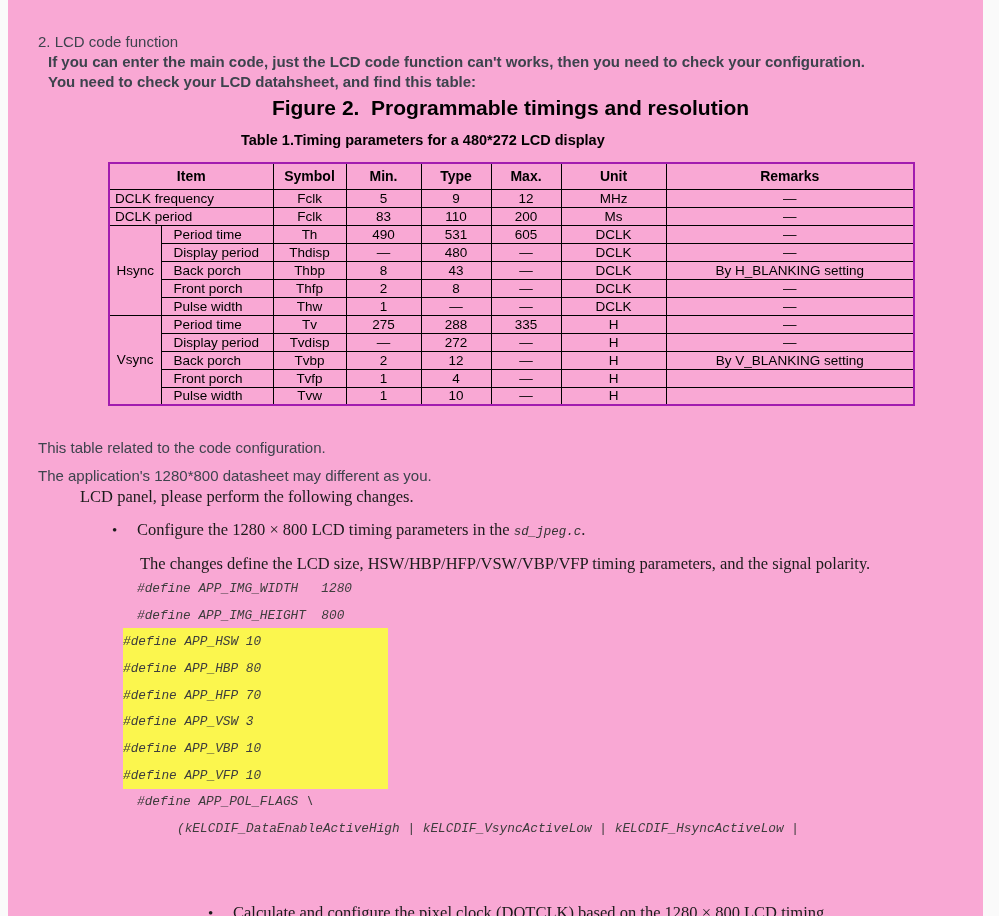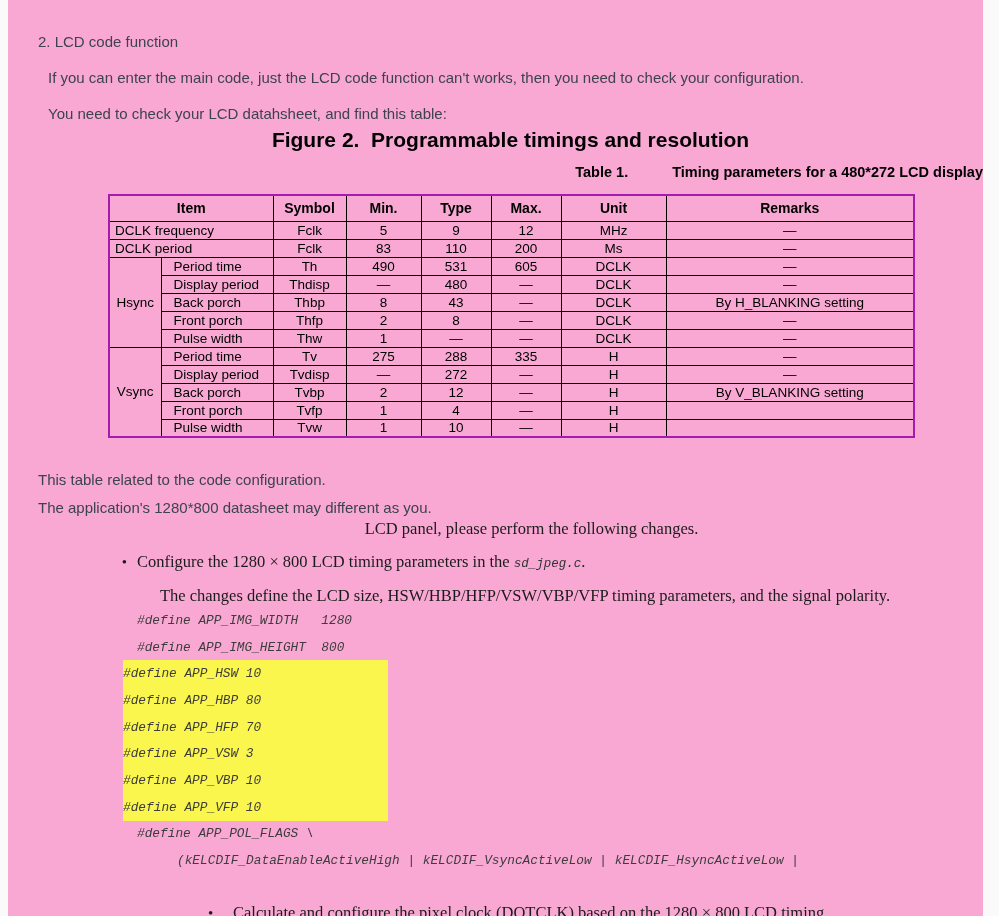--- a/index.html
+++ b/index.html
@@ -12,34 +12,34 @@
   }
   .content {
     position:absolute; left:8px; top:0;
     width:975px; height:916px;
     background:#f9a8d4;
     overflow:hidden;
   }
   
   .sans { color:#3d434d; font-size:15px; line-height:20px; }
   .section-title { margin:32px 0 0 30px; }
-  .para-indent { margin:16px 0 0 40px; }
+  .para-indent { margin:0 0 0 40px;font-weight:bold; }
   .para-flush  { margin:8px 0 0 30px; }
   .gap-top { margin-top:32px; }
 
   
   .fig-caption {
     margin:6px 0 0 100px; width:805px;
     text-align:center; font-weight:bold; color:#000;
     font-size:21px; line-height:20px; white-space:pre-wrap;
   }
   .tbl-caption {
     margin:13px 0 12px 233px;
-    display:flex; gap:44px;
-    font-weight:bold; color:#000; font-size:14.5px; line-height:19px;justify-content:flex-end;
+    display:flex; 
+    font-weight:bold; color:#000; font-size:14.5px; line-height:19px;
   }
   table.timing {
     margin:5px 0 0 100px;
     border-collapse:collapse;
     width:805px;
     font-size:13.5px; color:#000;
     table-layout:fixed;
   }
   table.timing th, table.timing td {
     border:1px solid #000;
@@ -47,21 +47,21 @@
     height:18px; padding:0;
     overflow:hidden; white-space:nowrap;
   }
   table.timing th { height:26px; font-size:14px; }
   table.timing { border:2px solid #a21caf; }
   table.timing td.item-span { text-align:left; padding-left:5px; }
   table.timing td.subitem   { text-align:left; padding-left:12px; }
   table.timing td.groupcell { text-align:center; }
 
   
-  .serif { font-family:"Liberation Serif", serif; color:#1b1b1b; font-size:16.5px; line-height:22px;text-align:center; }
+  .serif { font-family:"Liberation Serif", serif; color:#1b1b1b; font-size:16.5px; line-height:22px; }
   .pdf-line1 { margin:0 0 0 72px; }
   .bullet-row { margin:11px 0 0 104px; display:flex; }
   .bullet-glyph { width:25px; font-size:15px; }
   .pdf-para { margin:9px 0 0 132px; width:770px; line-height:23px; }
   .inline-code {
     font-family:"Liberation Mono", monospace;
     font-style:italic; font-size:12.5px; color:#333;
   }
 
   

